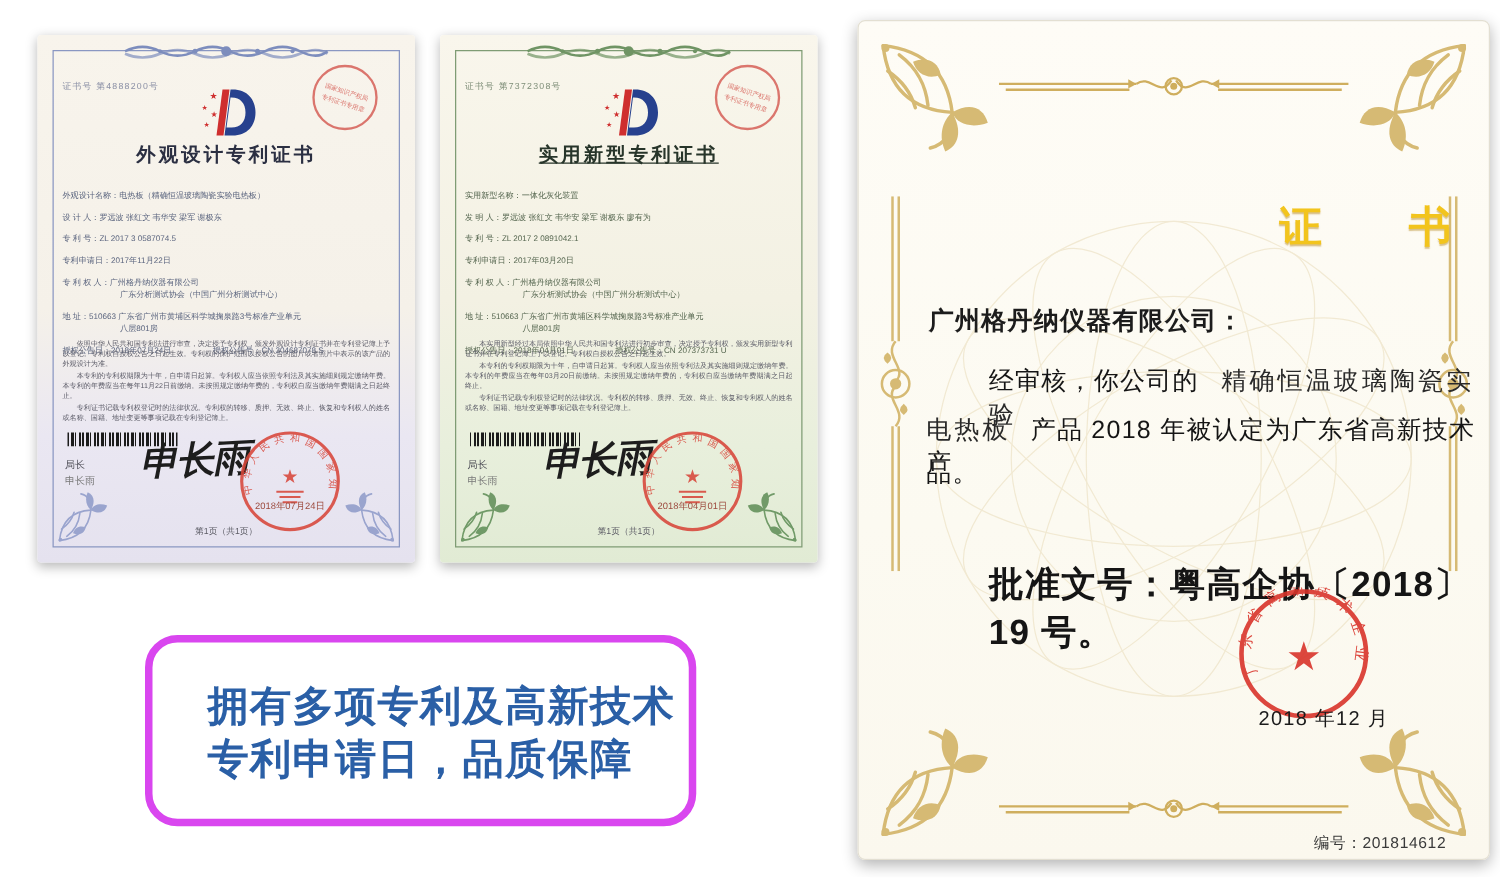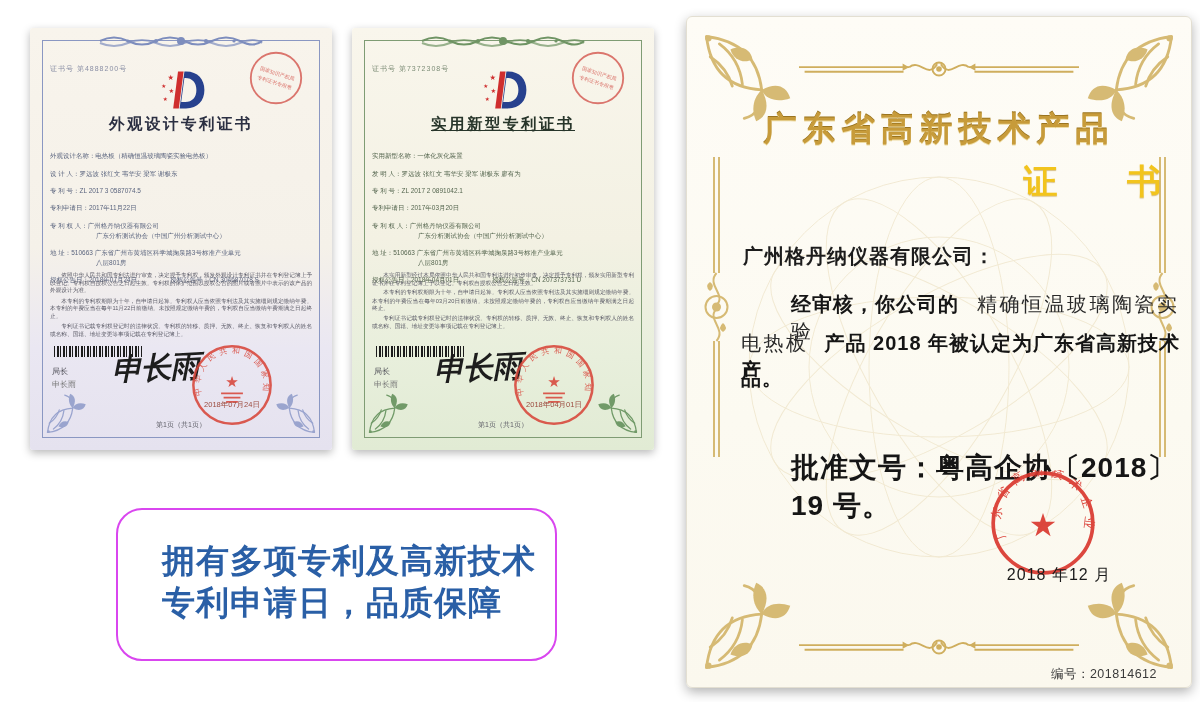--- a/index.html
+++ b/index.html
@@ -56,32 +56,32 @@
   .gband.top{top:38px;} .gband.bottom{bottom:26px;}
   .gside{position:absolute;top:140px;width:26px;height:300px;color:#d6ba74;}
   .gside.left{left:16px;} .gside.right{right:16px;}
   .guilloche{position:absolute;left:22px;top:120px;width:460px;height:460px;opacity:.55;}
   .gtitle{position:absolute;left:0;right:0;top:90px;text-align:center;font-size:33px;font-weight:700;
           letter-spacing:6px;color:#c79b3a;text-shadow:0 1px 0 #eedca4,0 -1px 0 #9a7420;}
   .gsub{position:absolute;left:0;right:0;top:142px;text-align:right;font-size:34px;font-weight:700;
         letter-spacing:30px;padding-left:30px;color:#f2c41d;text-shadow:0 1px 1px rgba(170,120,0,.45);}
   .gcompany{position:absolute;left:56px;top:226px;font-size:20px;color:#1c1c1c;letter-spacing:1px;font-weight:700;}
   .gline{position:absolute;font-size:20px;color:#151515;letter-spacing:1px;}
-  .gline .hard{font-weight:700;text-align:center;}
+  .gline .hard{font-weight:400;text-align:center;}
   .gline .kai{font-family:"Liberation Serif",serif;font-weight:400;color:#2a2a2a;letter-spacing:2.5px;}
   .gl1{left:104px;top:274px;} .gl2{left:54px;top:313px;} .gl3{left:54px;top:348px;}
   .gl1 .kai{margin-left:18px;} .gl2 .hard{margin-left:16px;}
   .gapproval{position:absolute;left:104px;top:391px;font-size:28px;font-weight:700;color:#151515;letter-spacing:1px;margin-top:41px;}
   .gvalid{position:absolute;left:104px;top:426px;font-size:20px;font-weight:700;color:#151515;letter-spacing:2px;}
   .gseal{position:absolute;left:303px;top:453px;width:106px;height:106px;color:#d9342b;opacity:.9;}
   .gdate{position:absolute;left:304px;top:548px;width:136px;text-align:center;font-size:16px;color:#1b1b1b;letter-spacing:1px;}
   .gserial{position:absolute;right:34px;top:649px;font-size:12.5px;color:#3a3a3a;letter-spacing:.5px;}
   
   .badge{position:absolute;left:116px;top:508px;width:441px;height:153px;box-sizing:border-box;
-         border:2px solid #d946ef;border-radius:26px;color:#2a5fa6;font-size:33px;font-weight:600;
+         border:6px solid #d946ef;border-radius:26px;color:#2a5fa6;font-size:33px;font-weight:600;
          line-height:42px;padding:30px 0 0 44px;letter-spacing:1px;}
   svg{display:block;}
 </style>
 </head>
 <body>
 
 <svg width="0" height="0" style="position:absolute">
   <defs>
     <symbol id="sym-flourish" viewBox="0 0 100 100">
       <g fill="none" stroke="currentColor" stroke-width="3" stroke-linecap="round">
@@ -294,21 +294,20 @@
     <svg class="gband bottom">
         <use href="#sym-goldband" width="280" height="28"></use>
       </svg>
     <svg class="gside left">
         <use href="#sym-side" width="26" height="300"></use>
       </svg>
     <svg class="gside right">
         <use href="#sym-side" width="26" height="300"></use>
       </svg>
 
-    <div class="gtitle">广东省高新技术产品</div>
     <div class="gsub">证 书</div>
     <div class="gcompany">广州格丹纳仪器有限公司：</div>
 
     <div class="gline gl1">
       <span class="hard">经审核，你公司的</span><span class="kai">精确恒温玻璃陶瓷实验</span>
     </div>
     <div class="gline gl2">
       <span class="kai">电热板</span><span class="hard">产品 2018 年被认定为广东省高新技术产</span>
     </div>
     <div class="gline gl3">

